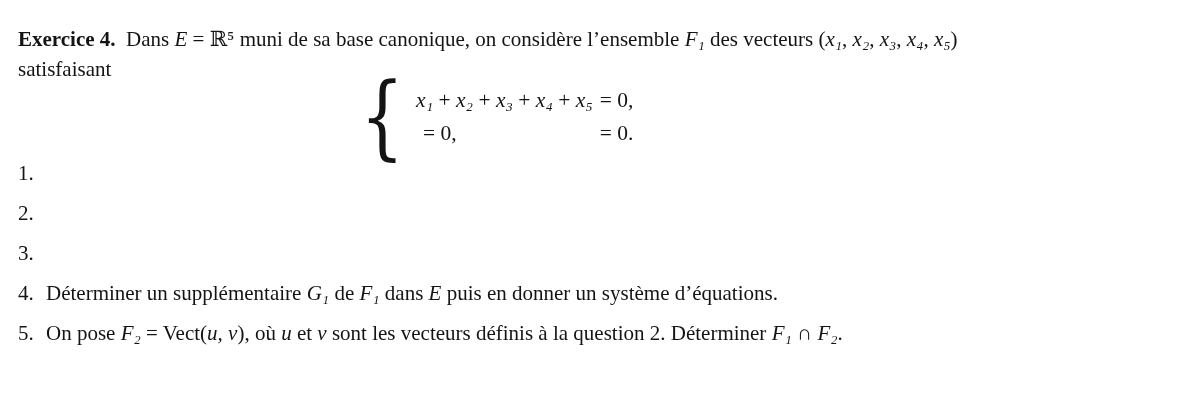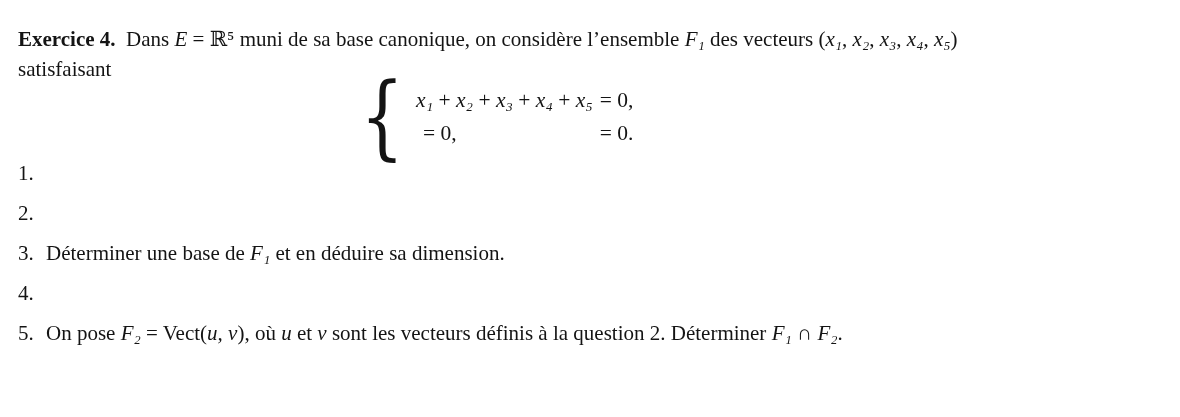--- a/index.html
+++ b/index.html
@@ -109,24 +109,24 @@
 
   <div class="questions">
     <div class="q">
       <div class="q-num">1.</div>
     </div>
     <div class="q">
       <div class="q-num">2.</div>
     </div>
     <div class="q">
       <div class="q-num">3.</div>
-      <div class="q-text"><span class="sg-r">Déterminer une base de </span><span class="sg-i">F₁</span><span class="sg-r"> et en déduire sa dimension.</span></div>
     </div>
     <div class="q">
       <div class="q-num">4.</div>
+      <div class="q-text"><span class="sg-r">Déterminer un supplémentaire </span><span class="sg-i">G₁</span><span class="sg-r"> de </span><span class="sg-i">F₁</span><span class="sg-r"> dans </span><span class="sg-i">E</span><span class="sg-r"> puis en donner un système d’équations.</span></div>
     </div>
     <div class="q">
       <div class="q-num">5.</div>
       <div class="q-text"><span class="sg-r">On pose </span><span class="sg-i">F₂</span><span class="sg-r"> = Vect(</span><span class="sg-i">u, v</span><span class="sg-r">), où </span><span class="sg-i">u</span><span class="sg-r"> et </span><span class="sg-i">v</span><span class="sg-r"> sont les vecteurs définis à la question 2. Déterminer </span><span class="sg-i">F₁</span><span class="sg-r"> ∩ </span><span class="sg-i">F₂</span><span class="sg-r">.</span></div>
     </div>
   </div>
 
 </div>
 
 </body></html>

